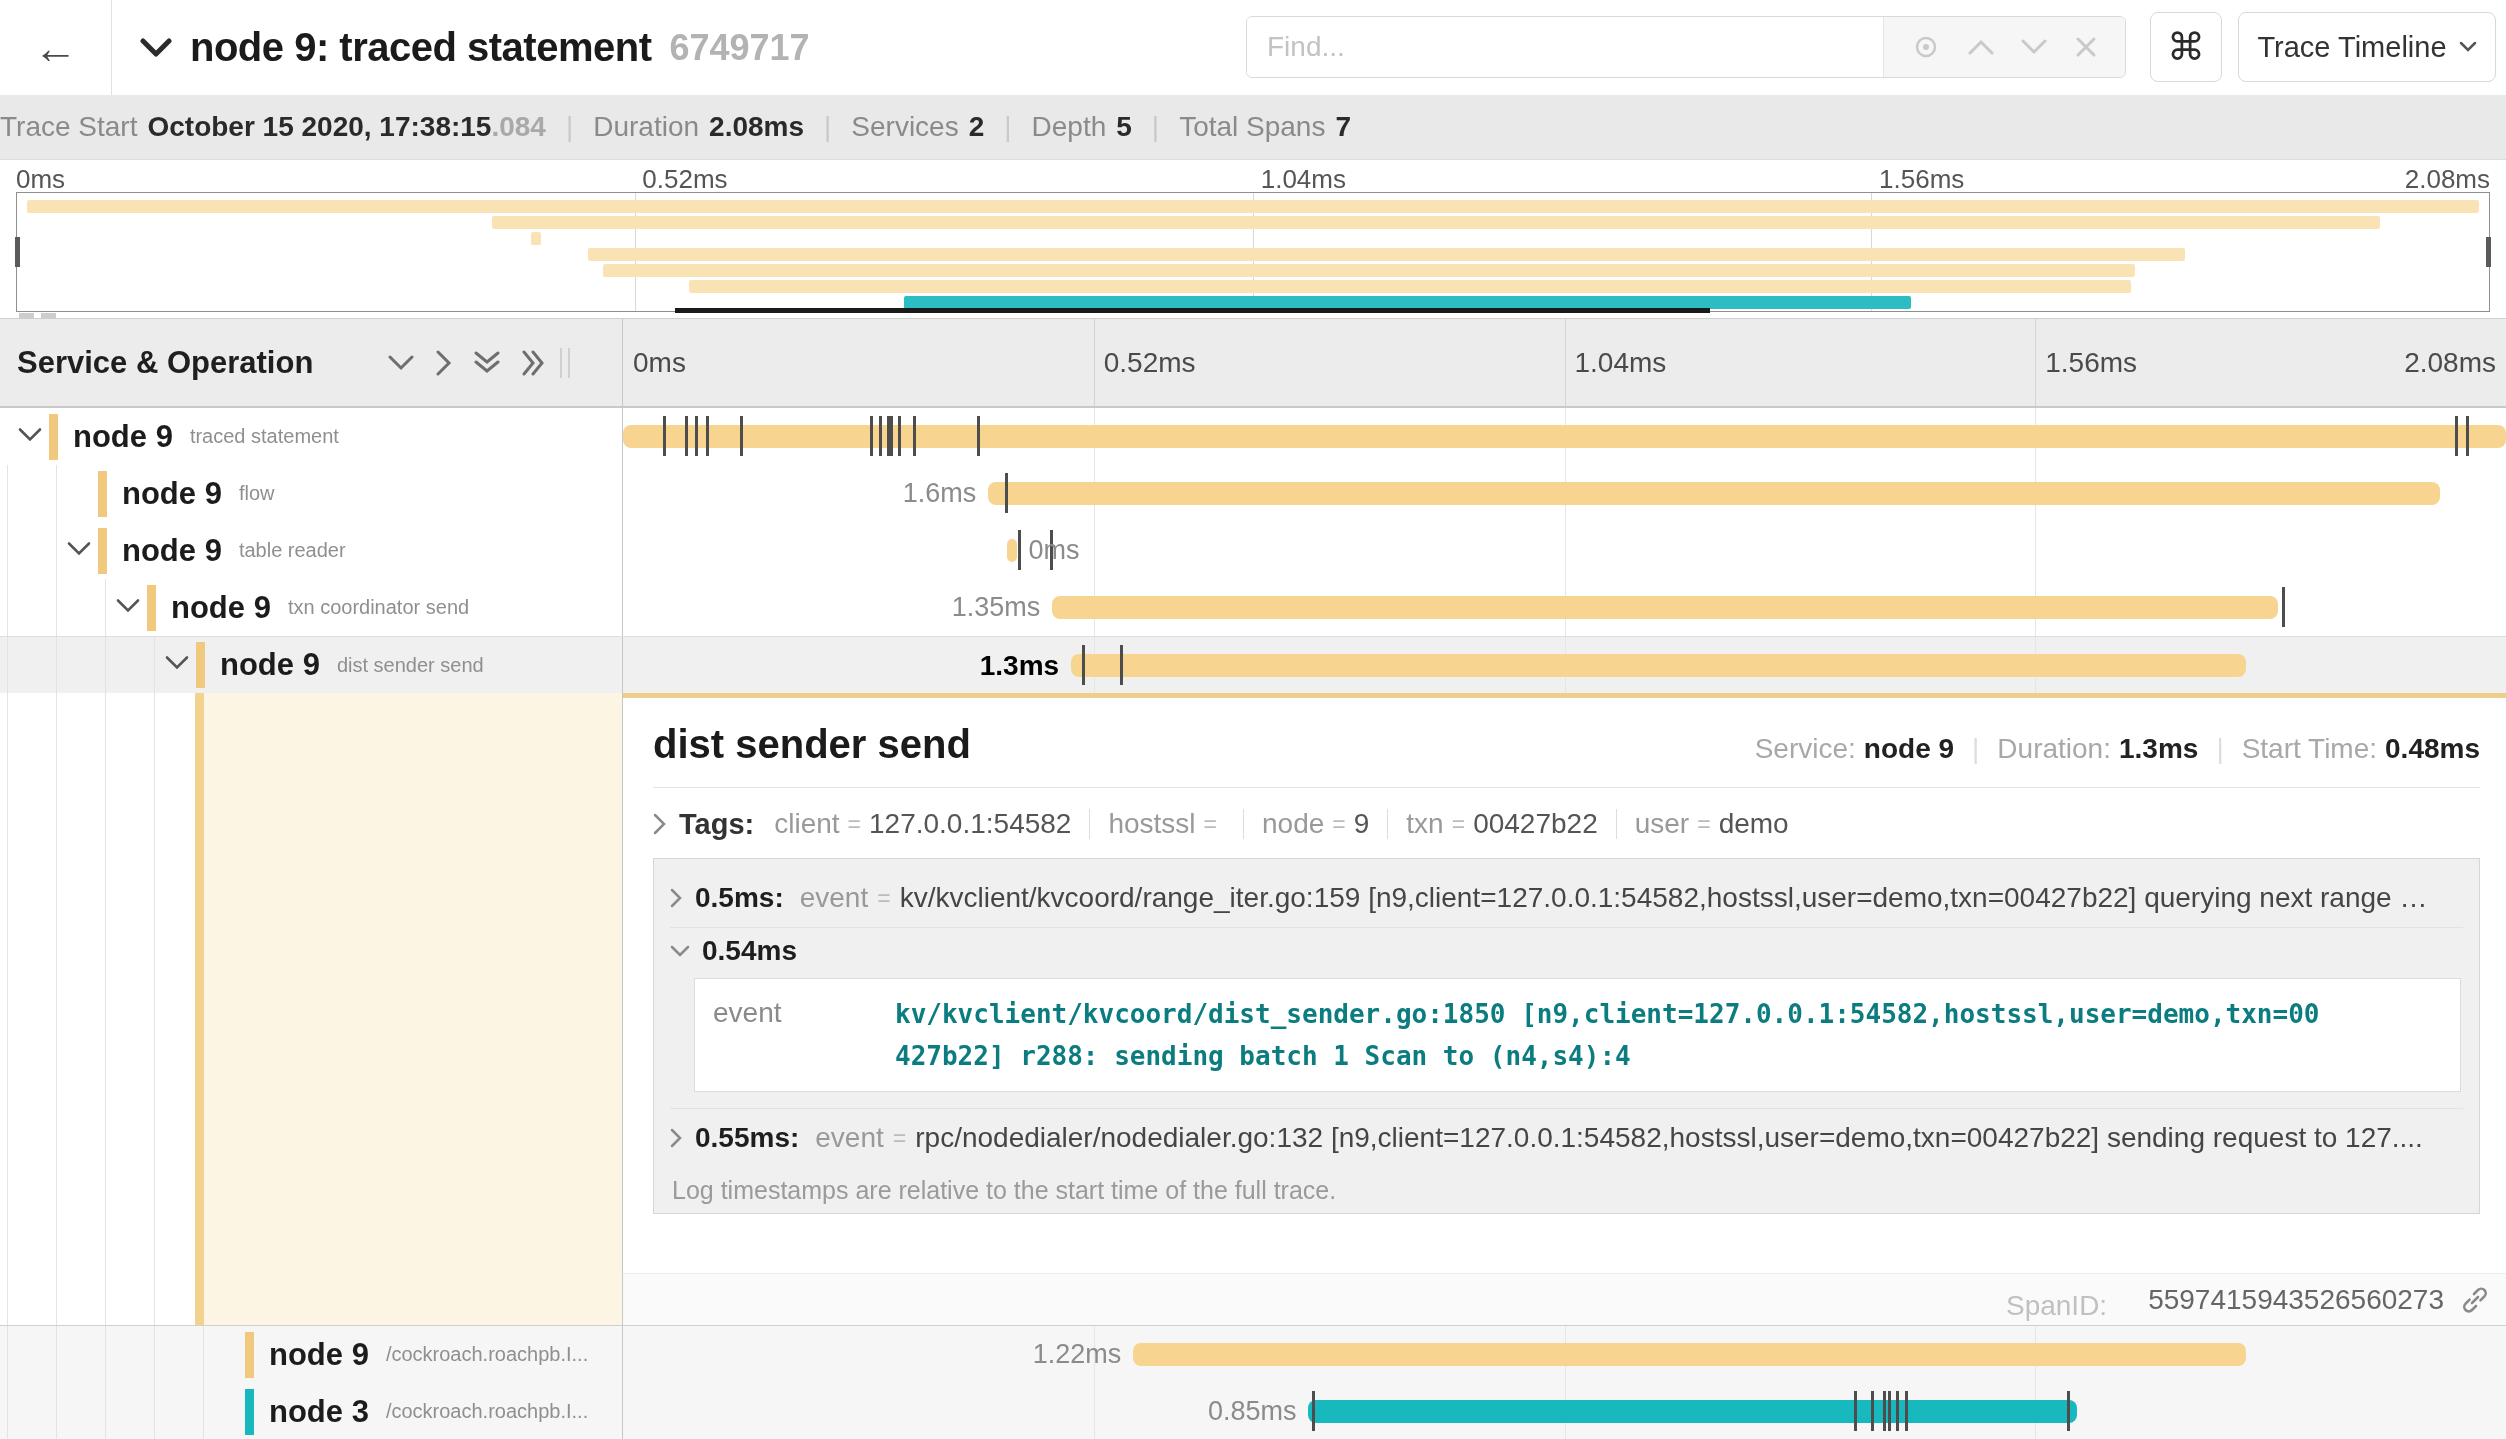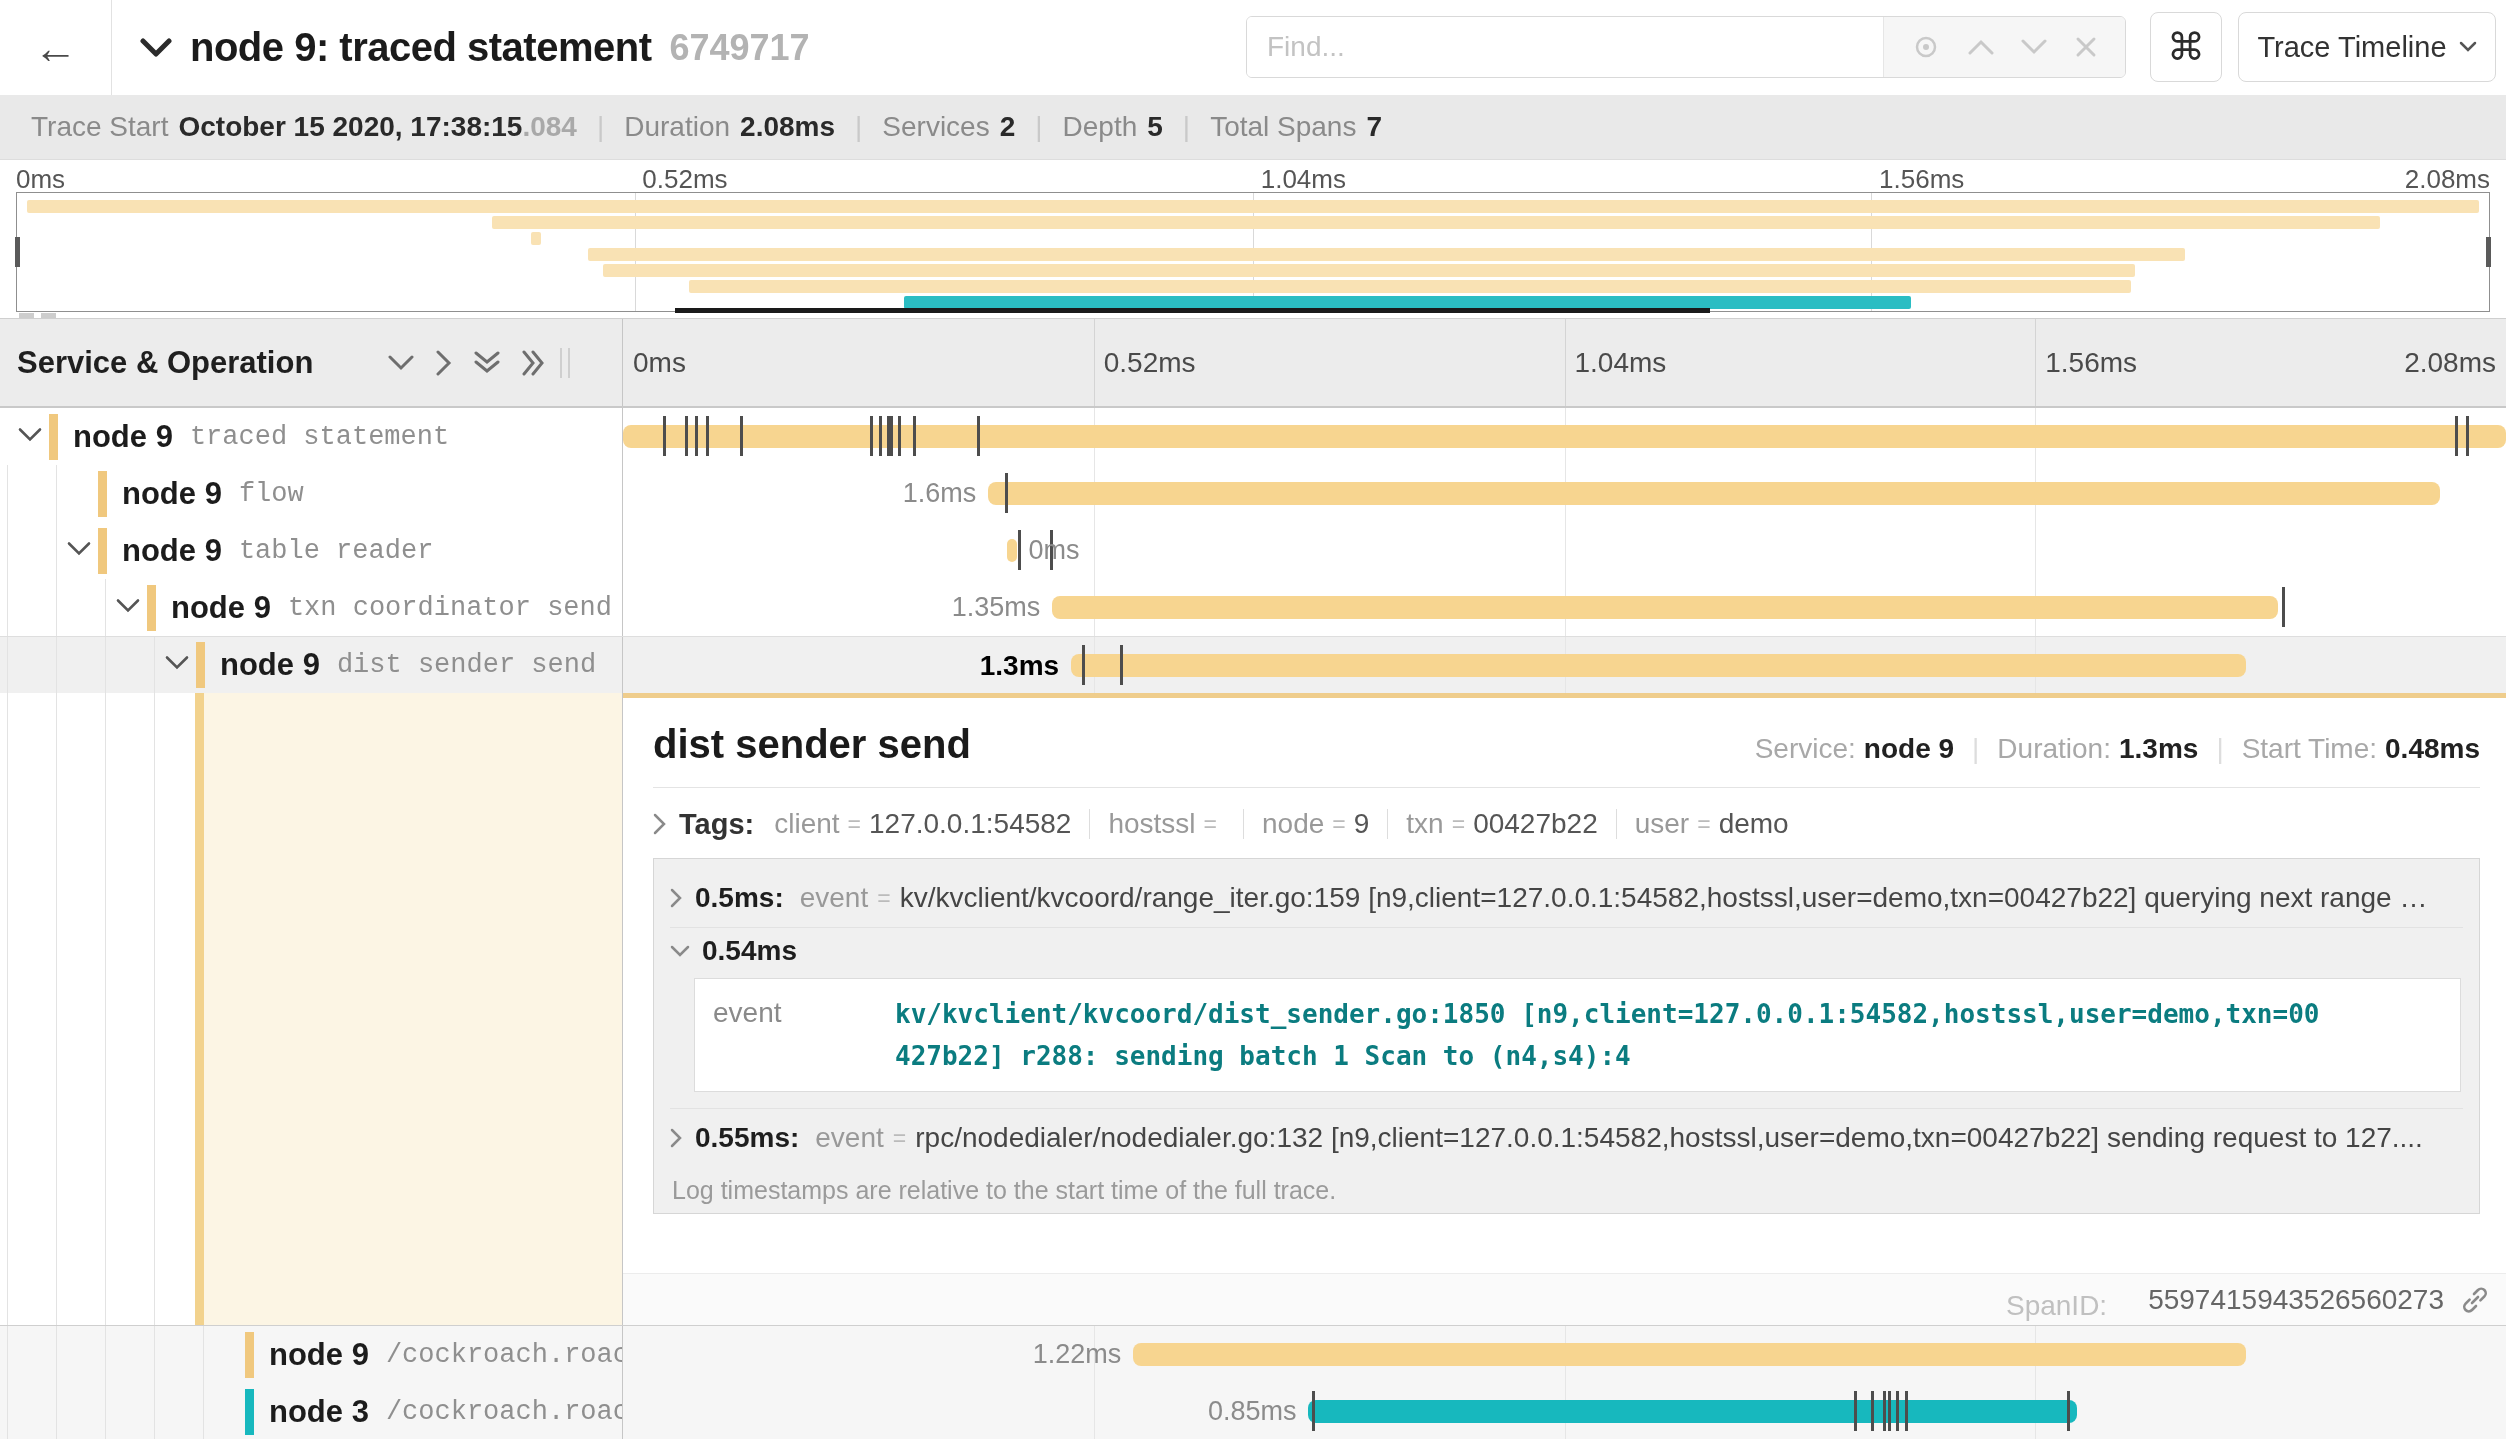--- a/index.html
+++ b/index.html
@@ -23,21 +23,21 @@
   .find-icons { width:242px; background:#f6f6f6; border-left:1px solid #e6e6e6; display:flex;
     align-items:center; justify-content:space-evenly; }
   .find-icons .fi { display:flex; align-items:center; cursor:pointer; }
   .sq-btn { position:absolute; top:12px; height:70px; border:1px solid #d9d9d9; border-radius:8px;
     background:#fff; display:flex; align-items:center; justify-content:center; cursor:pointer; }
   .kbd-btn { left:2150px; width:72px; font-size:38px; color:#2b2b2b; }
   .view-btn { left:2238px; width:258px; gap:12px; font-size:29px; color:#333; }
 
   
   .statsbar { height:65px; background:#e9e9e9; border-bottom:1px solid #ddd; display:flex;
-    align-items:center; padding-left:31px; font-size:28px; color:#8a8a8a; }
+    align-items:center; padding-left:0; font-size:28px; color:#8a8a8a; }
   .statsbar b { color:#2a2a2a; font-weight:700; margin-left:10px; }
   .statsbar .ms-frac { color:#a9a9a9; font-weight:700; }
   .stat-sep { color:#c9c9c9; margin:0 20px; font-weight:400; }
 
   
   .minimap { position:relative; height:158px; background:#fff; }
   .mm-labels { position:relative; height:32px; font-size:26px; color:#555; }
   .mm-labels span { position:absolute; top:4px; }
   .mm-canvas { position:absolute; left:16px; right:16px; top:32px; height:120px;
     border:1px solid #8f8f8f; background:#fff; }
@@ -66,21 +66,21 @@
   .row { display:flex; height:57px; position:relative; background:#fff; }
   .row.selected { background:#f0f0f0; border-top:1px solid #dedede; }
   .row.dim { background:#f6f6f6; }
   .row-left { width:623px; position:relative; border-right:1px solid #c6c6c6; overflow:hidden; }
   .row-right { flex:1; position:relative; overflow:hidden; }
   .guide { position:absolute; top:0; bottom:0; width:1px; background:#e3e3e3; }
   .tree-chev { position:absolute; top:50%; transform:translateY(-50%); cursor:pointer; }
   .name-group { position:absolute; top:0; height:100%; display:flex; align-items:center; }
   .swatch { width:9px; height:46px; margin-right:15px; flex:0 0 auto; }
   .svc-name { font-size:31px; font-weight:700; color:#1c1c1c; white-space:nowrap; }
-  .op-name { font-size:27px; color:#8f8f8f; margin-left:17px; white-space:nowrap;font-family:Liberation Mono, monospace; }
+  .op-name { font-size:20px; color:#8f8f8f; margin-left:17px; white-space:nowrap; }
   .span-bar { position:absolute; top:17px; height:23px; border-radius:8px; z-index:1; }
   .bar-tick { position:absolute; top:8px; height:40px; width:3px; background:#4d4d4d; z-index:2; }
   .bar-label { position:absolute; top:0; line-height:57px; font-size:27px; color:#8b8b8b; z-index:2; white-space:nowrap; }
   .bar-label.bold { color:#000; font-weight:700; font-size:28px; }
 
   
   .detail-row { display:flex; height:633px; border-bottom:1px solid #cfcfcf; position:relative; background:#fff; }
   .detail-left { width:623px; position:relative; border-right:1px solid #c6c6c6; }
   .detail-cream { position:absolute; left:204px; right:0; top:0; bottom:0; background:#fcf5e4; }
   .detail-band { position:absolute; left:195px; width:9px; top:0; bottom:0; background:#f2d28d; z-index:1; }

